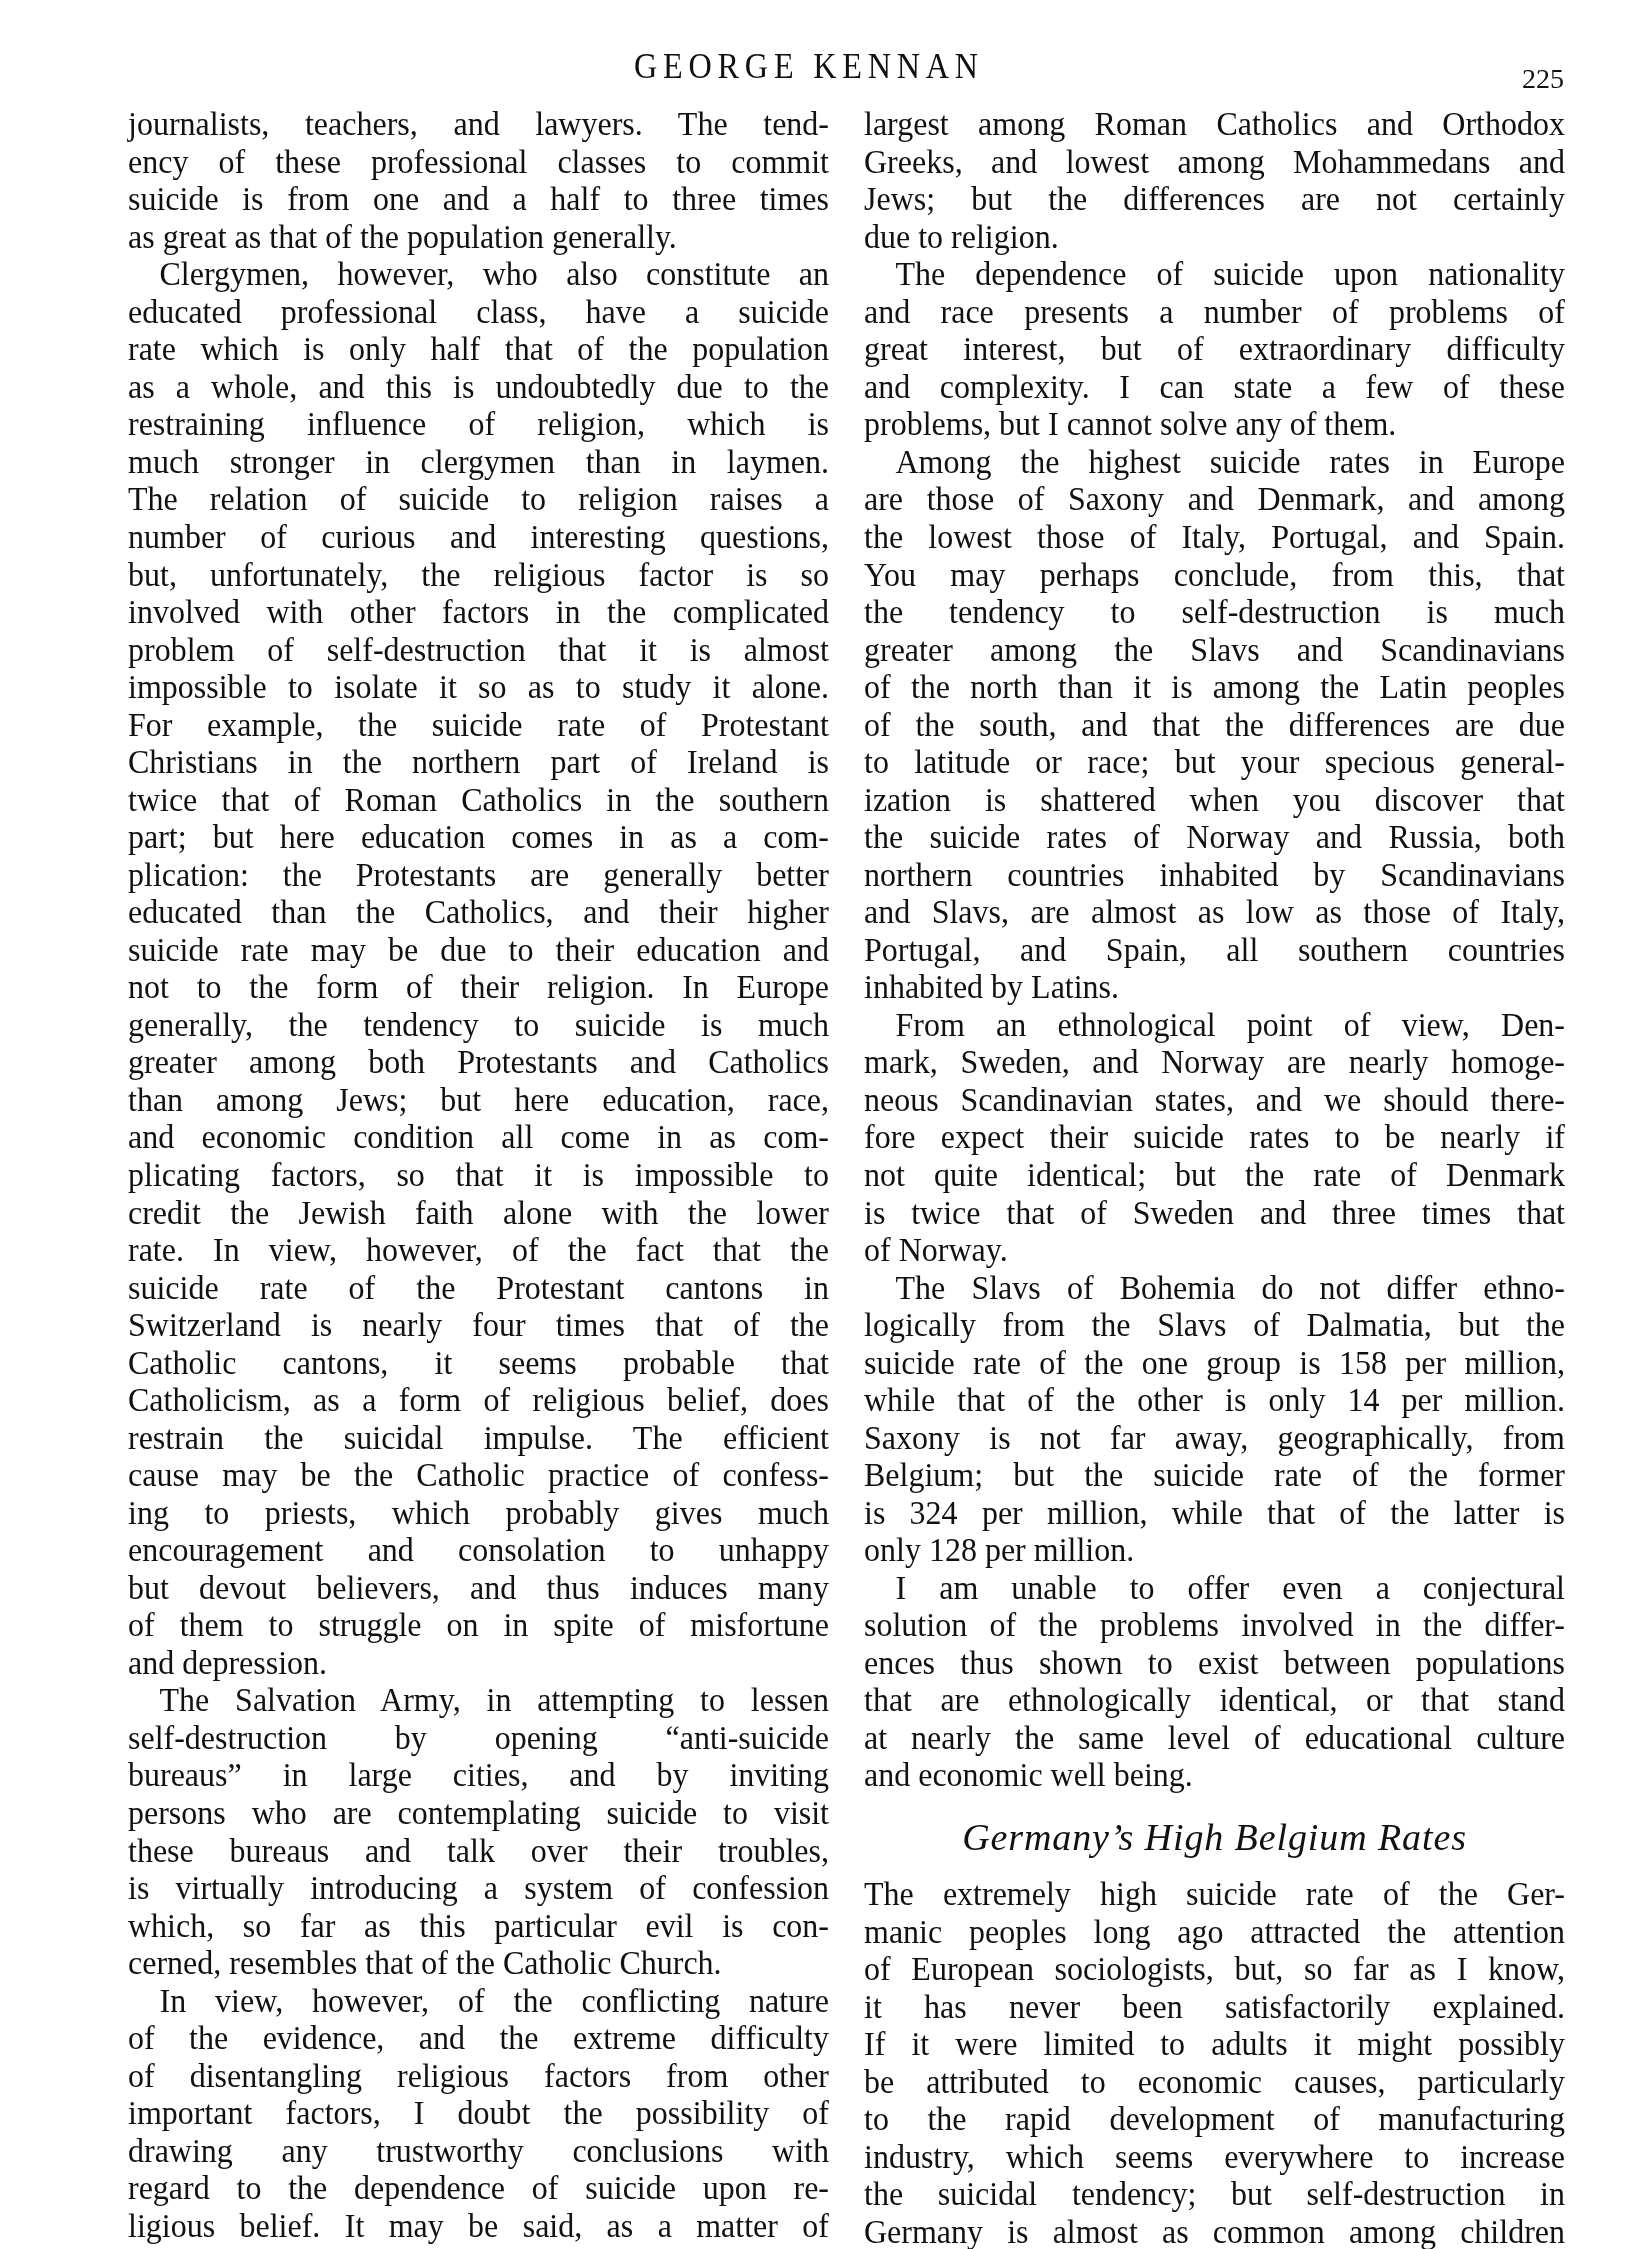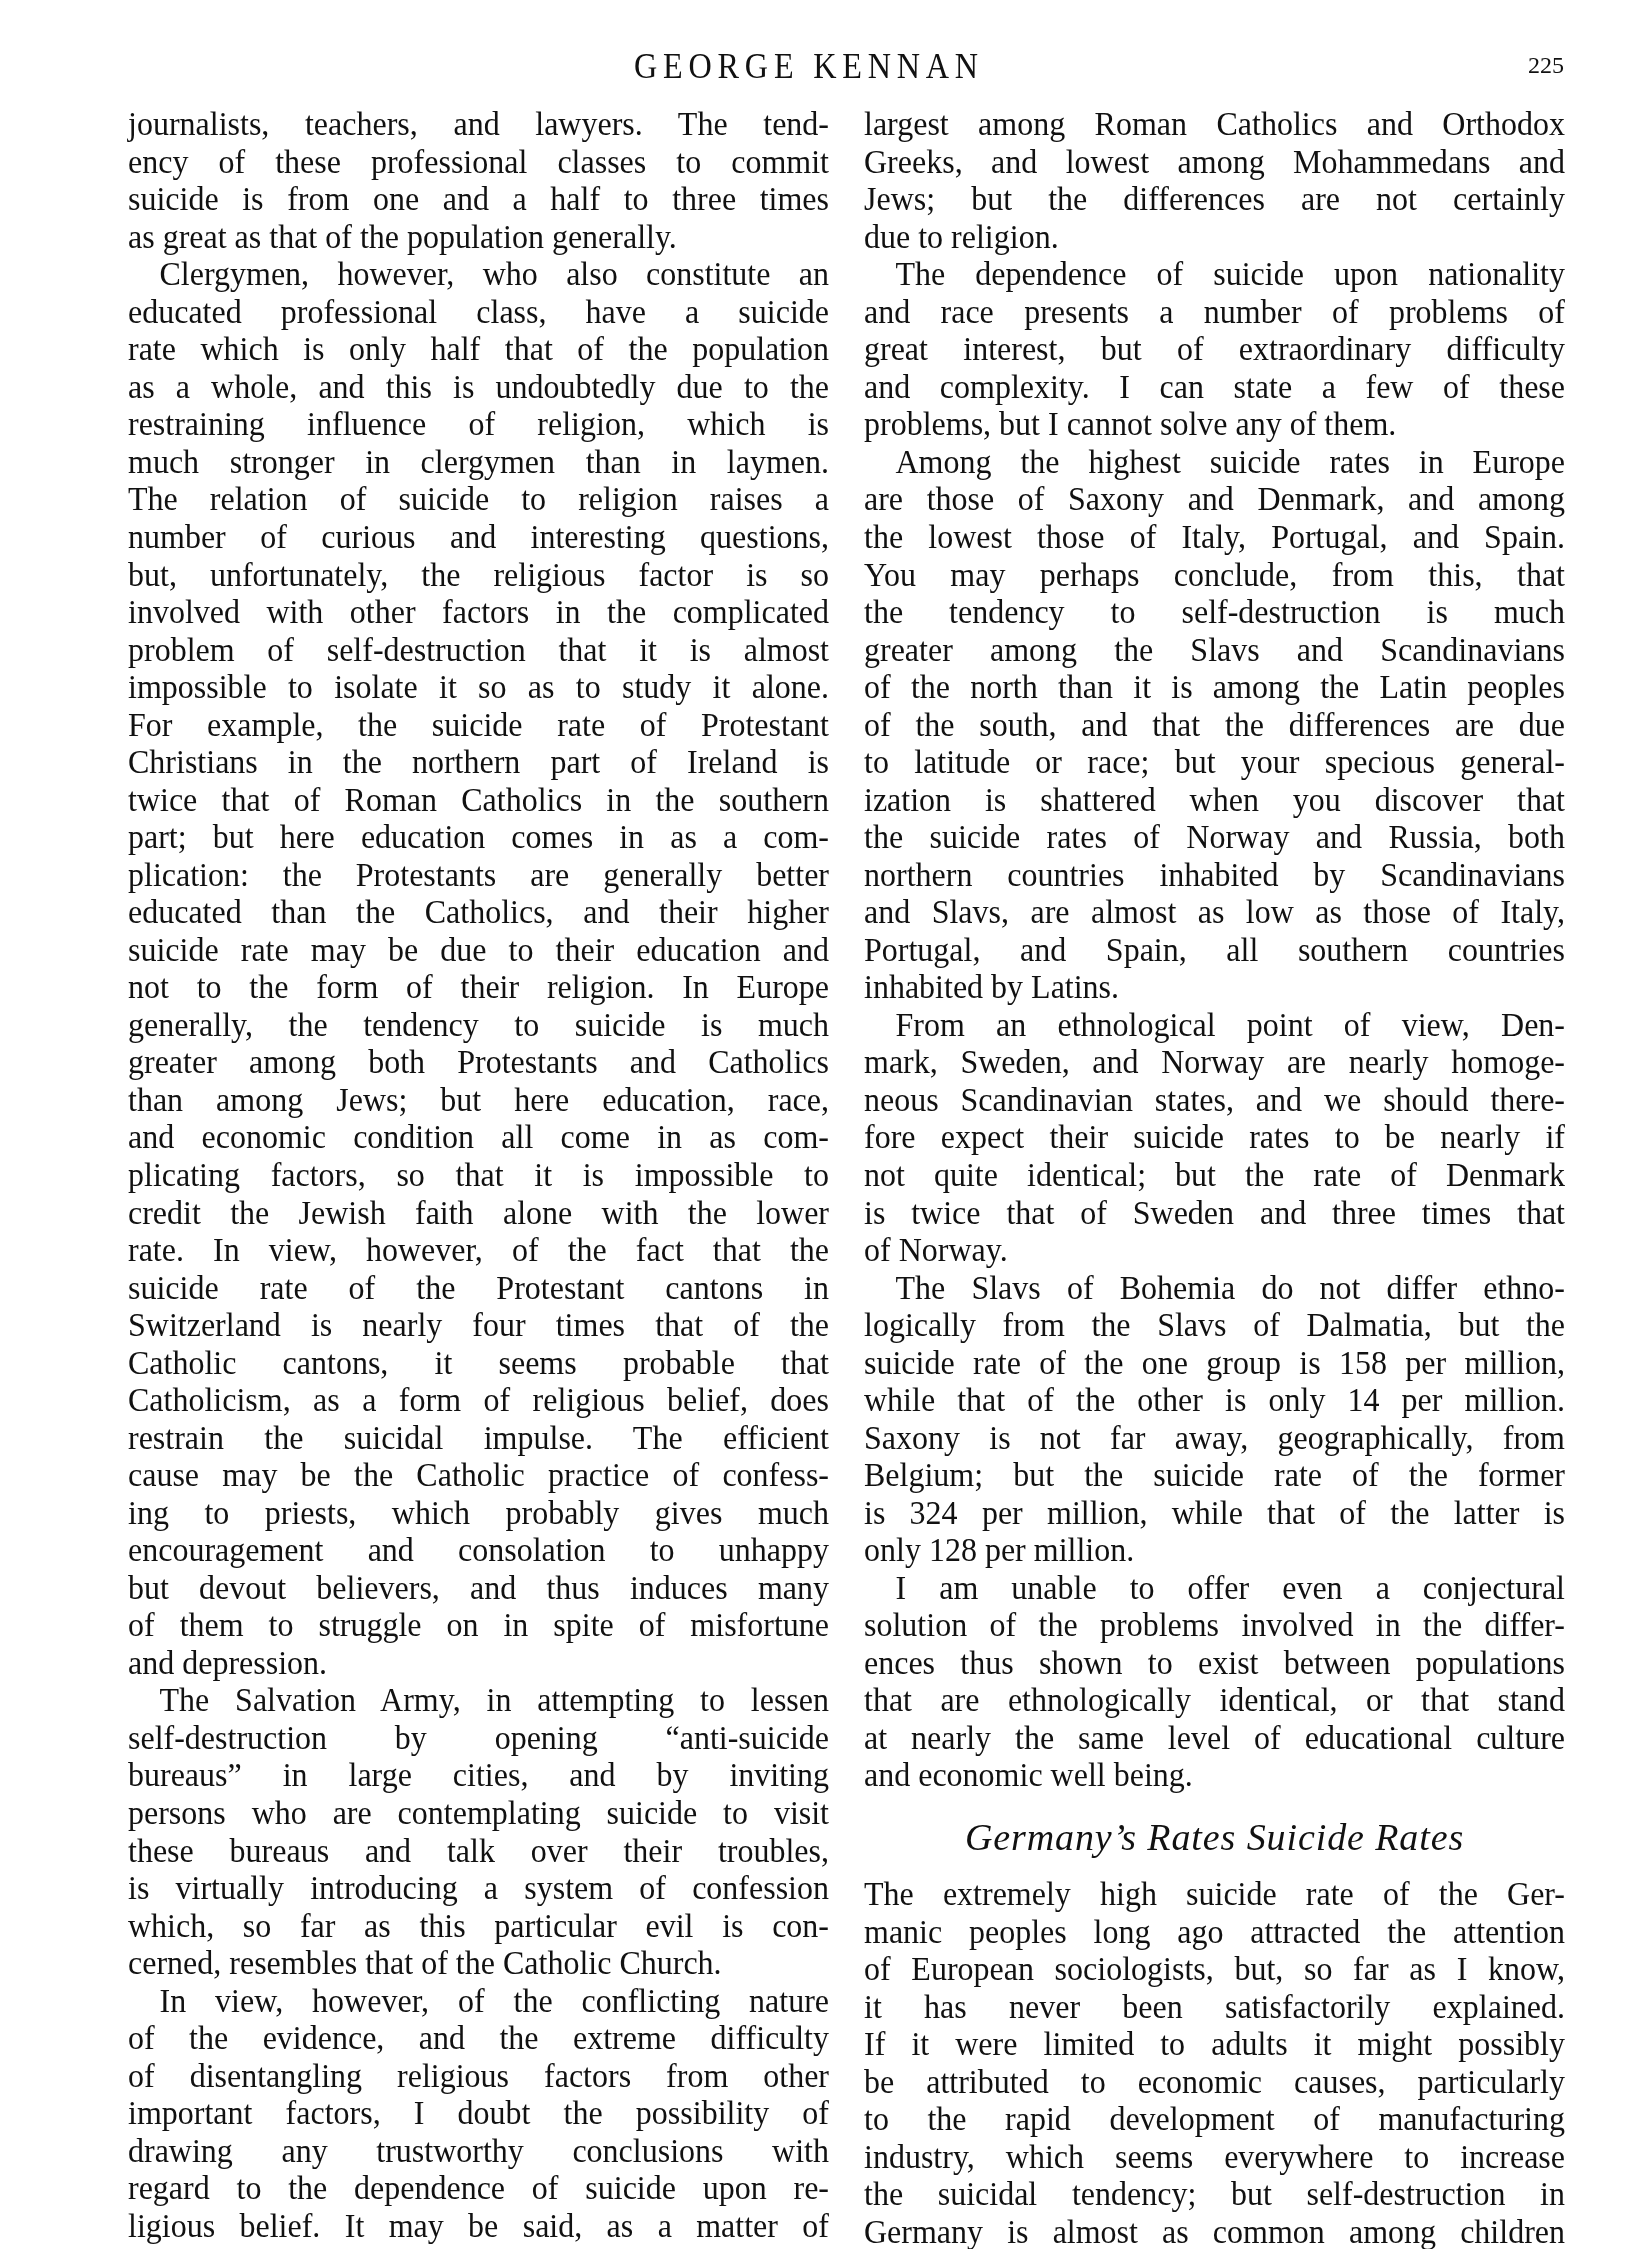--- a/index.html
+++ b/index.html
@@ -23,24 +23,24 @@
     height: 40px;
     font-size: 35px;
     line-height: 40px;
     letter-spacing: 6.3px;
     white-space: nowrap;
     transform: scaleX(0.92);
     transform-origin: left center;
   }
   .page-number {
     position: absolute;
-    top: 45px;
+    top: 59px;
     right: 80px;
     height: 40px;
-    font-size: 24px;
+    font-size: 28px;
     line-height: 40px;
     white-space: nowrap;
   }
   .column {
     position: absolute;
     top: 0;
     height: 2441px;
   }
   .col-left  { left: 128px;  width: 701px; }
   .col-right { left: 864px; width: 701px; }
@@ -203,21 +203,21 @@
       <div class="line last" style="top: 1532px;">only 128 per million.</div>
     </div>
     <div>
       <div class="line indent" style="top: 1570px;">I am unable to offer even a conjectural</div>
       <div class="line" style="top: 1607px;">solution of the problems involved in the differ-</div>
       <div class="line" style="top: 1645px;">ences thus shown to exist between populations</div>
       <div class="line" style="top: 1682px;">that are ethnologically identical, or that stand</div>
       <div class="line" style="top: 1720px;">at nearly the same level of educational culture</div>
       <div class="line last" style="top: 1757px;">and economic well being.</div>
     </div>
-    <div class="subheading" style="top: 1813px;">Germany’s Rates Suicide Rates</div>
+    <div class="subheading" style="top: 1813px;">Germany’s High Belgium Rates</div>
     <div>
       <div class="line" style="top: 1876px;">The extremely high suicide rate of the Ger-</div>
       <div class="line" style="top: 1914px;">manic peoples long ago attracted the attention</div>
       <div class="line" style="top: 1951px;">of European sociologists, but, so far as I know,</div>
       <div class="line" style="top: 1989px;">it has never been satisfactorily explained.</div>
       <div class="line" style="top: 2026px;">If it were limited to adults it might possibly</div>
       <div class="line" style="top: 2064px;">be attributed to economic causes, particularly</div>
       <div class="line" style="top: 2101px;">to the rapid development of manufacturing</div>
       <div class="line" style="top: 2139px;">industry, which seems everywhere to increase</div>
       <div class="line" style="top: 2176px;">the suicidal tendency;  but self-destruction in</div>

